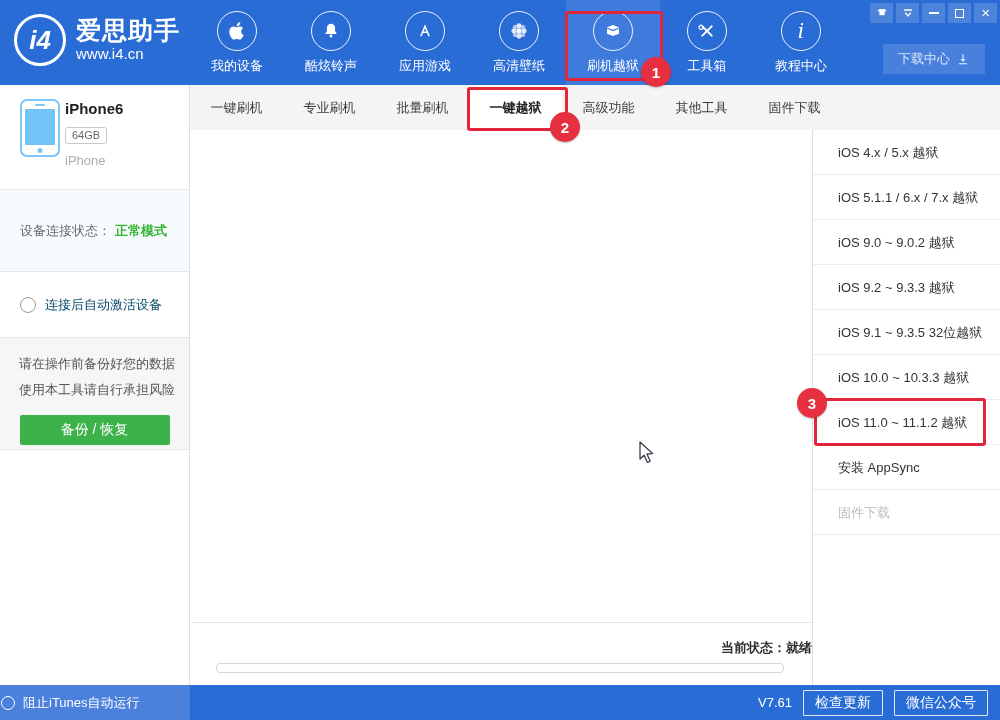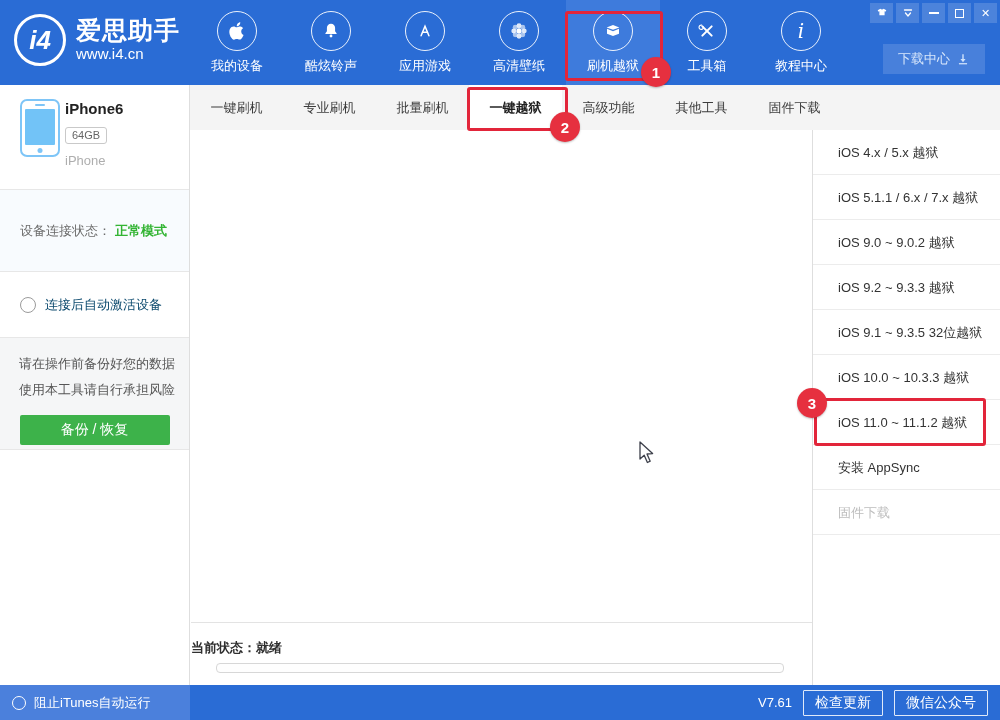--- a/index.html
+++ b/index.html
@@ -61,34 +61,34 @@
   .auto-lbl { font-size:13px; color:#0c4a6e; }
 
   .warn { height:112px; background:#f5f6f7; border-bottom:1px solid #e7e7e7; padding-top:13px; }
   .warn p { font-size:13px; color:#565656; line-height:26px; padding-left:19px; }
   .backup-btn { display:block; margin:12px auto 0; width:150px; height:30px; background:#3db24a; color:#fff;
     border:none; border-radius:2px; font-size:14px; cursor:pointer; font-family:inherit; }
 
   
   .content { position:absolute; left:191px; top:130px; width:621px; height:555px; background:#fff; }
   .status-zone { position:absolute; left:0; bottom:0; width:100%; height:63px; border-top:1px solid #e3e3e3; }
-  .status-txt { text-align:left; font-size:13px; font-weight:bold; color:#2f2f2f; margin-top:16px; }
+  .status-txt { text-align:right; font-size:13px; font-weight:bold; color:#2f2f2f; margin-top:16px; }
   .pbar { position:absolute; left:25px; right:28px; bottom:12px; height:10px; border:1px solid #d7d7d7;
     border-radius:4px; background:#fefefe; }
   .pfill { height:100%; width:0%; background:#3db24a; border-radius:4px; }
 
   
   .rightbar { position:absolute; left:812px; top:130px; width:188px; height:555px; background:#fff; border-left:1px solid #dedede; }
   .jb-item { height:45px; line-height:45px; padding-left:25px; font-size:13px; color:#333;
     border-bottom:1px solid #ececec; cursor:pointer; white-space:nowrap; }
   .jb-item.disabled { color:#bdbdbd; }
 
   
   .ftr { position:absolute; left:0; top:685px; width:1000px; height:35px; background:#2a6cd5; display:flex; align-items:center; }
-  .ftr-left { width:190px; height:35px; background:#4b80dc; display:flex; align-items:center; gap:8px; padding-left:12px; cursor:pointer; }
+  .ftr-left { width:190px; height:35px; background:#4b80dc; display:flex; align-items:center; gap:8px; padding-left:1px; cursor:pointer; }
   .ftr-radio { width:14px; height:14px; border:1.5px solid #fff; border-radius:50%; flex:none; }
   .ftr-left span { color:#fff; font-size:13px; }
   .ftr-right { margin-left:auto; display:flex; align-items:center; gap:11px; padding-right:12px; }
   .ver { color:#fff; font-size:13px; }
   .ftr-btn { background:transparent; border:1px solid rgba(255,255,255,.85); color:#fff; font-size:14px;
     padding:3px 11px; border-radius:1px; cursor:pointer; font-family:inherit; }
 
   
   .ann-box { position:absolute; border:3px solid #e2253a; border-radius:3px; pointer-events:none; z-index:40; }
   .ann-badge { position:absolute; width:30px; height:30px; border-radius:50%; background:#e6303f;

